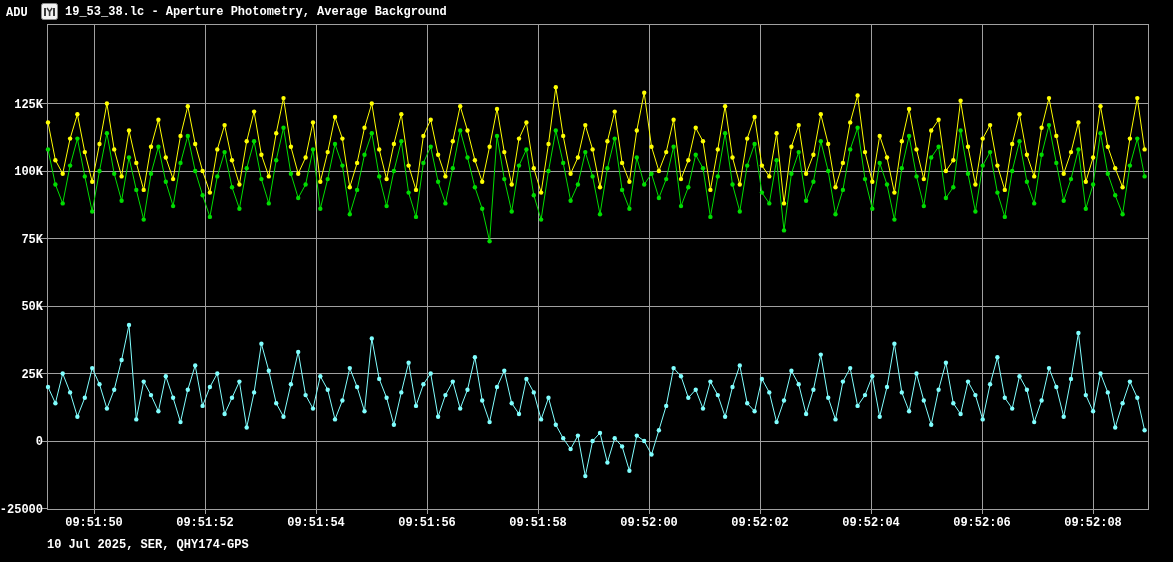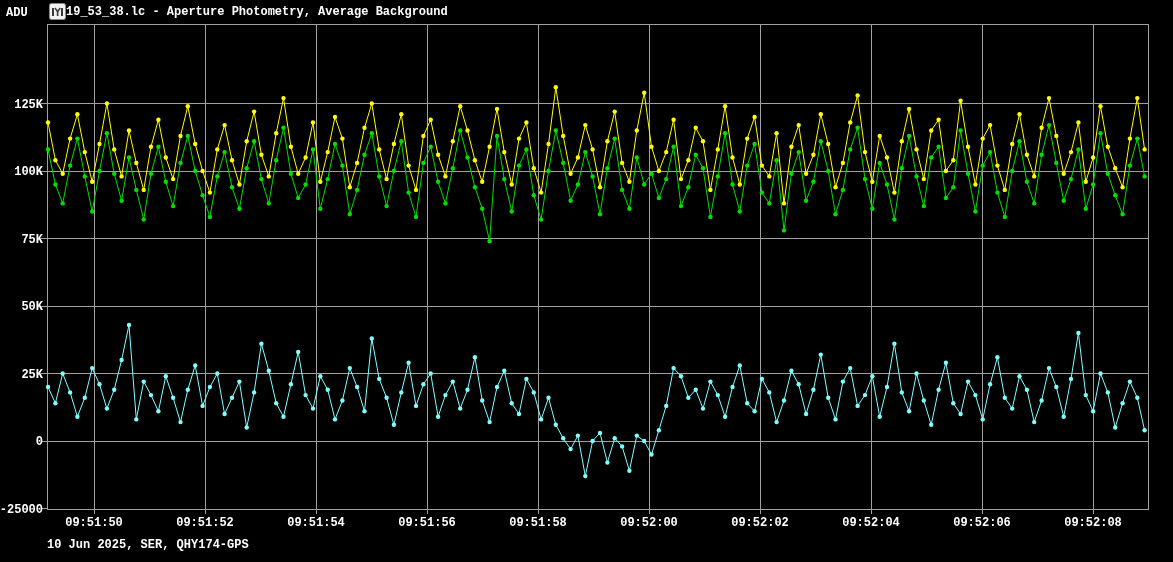--- a/index.html
+++ b/index.html
@@ -2,21 +2,21 @@
 <html><head>
 <meta charset="utf-8">
 <style>
   html,body{margin:0;padding:0;background:#000;}
   body{
     position:relative;width:1173px;height:562px;overflow:hidden;
     font-family:"Liberation Mono","DejaVu Sans Mono",monospace;
   }
   .abs{position:absolute;}
   .lbl{color:#fff;font:bold 12px "Liberation Mono","DejaVu Sans Mono",monospace;white-space:pre;}
-  .titlebar{left:49px;top:3px;display:flex;align-items:center;}
+  .titlebar{left:41px;top:3px;display:flex;align-items:center;gap:7px;}
   .adu{left:6px;top:6px;}
   .ut{left:1148px;top:514px;margin-left:29px;}
   .footer{left:47px;top:538px;}
   svg.plot{position:absolute;left:0;top:0;width:1173px;height:562px;}
   svg.plot text{font:bold 12px "Liberation Mono","DejaVu Sans Mono",monospace;}
   .appicon{display:inline-block;width:17px;height:17px;line-height:0;}
 </style>
 </head>
 <body>
 
@@ -545,15 +545,15 @@
         <circle cx="1115.2" cy="427.5" r="2.2" fill="#80ffff"></circle>
         <circle cx="1122.6" cy="403.2" r="2.2" fill="#80ffff"></circle>
         <circle cx="1129.9" cy="381.6" r="2.2" fill="#80ffff"></circle>
         <circle cx="1137.3" cy="397.8" r="2.2" fill="#80ffff"></circle>
         <circle cx="1144.6" cy="430.2" r="2.2" fill="#80ffff"></circle>
       </g>
     </svg>
 
   <div class="abs lbl ut">UT</div>
 
-  <div class="abs lbl footer">10 Jun 2025, SER, QHY174-GPS</div>
+  <div class="abs lbl footer">10 Jul 2025, SER, QHY174-GPS</div>
 
 </div>
 
 </body></html>

